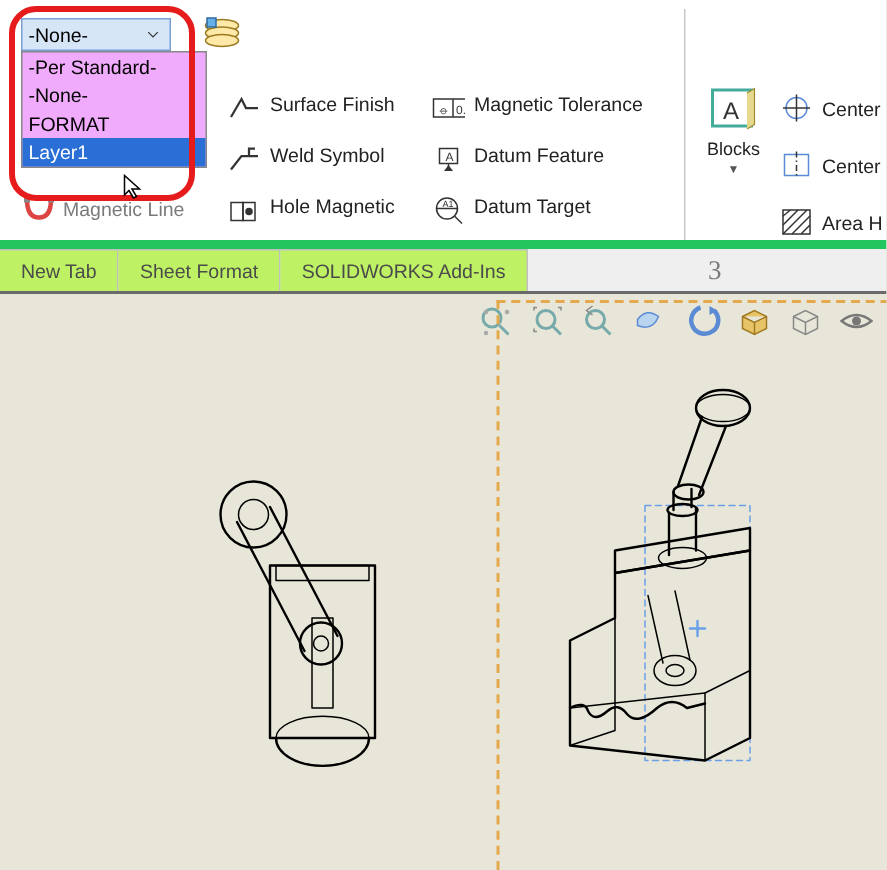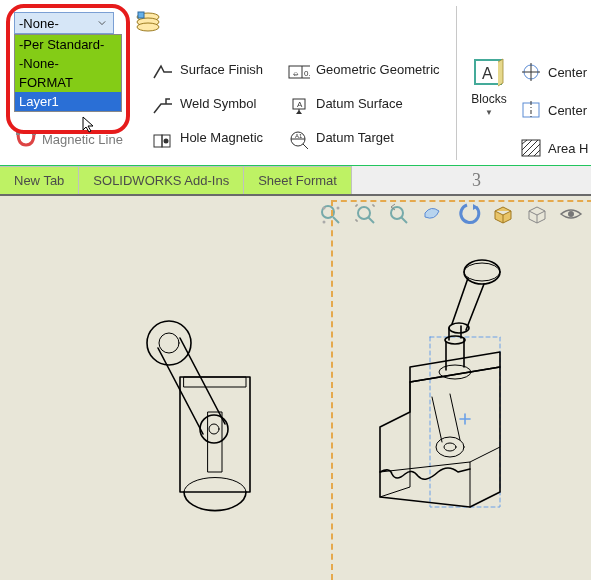--- a/index.html
+++ b/index.html
@@ -1,25 +1,25 @@
 <!DOCTYPE html>
 <html><head>
 <meta charset="utf-8">
 <style>
   * { box-sizing: border-box; margin: 0; padding: 0; font-family: "Segoe UI", Arial, sans-serif; }
   body { width: 591px; height: 580px; background: #e8e6d8; overflow: hidden; position: relative; }
 
-  .ribbon { background: #fff; border-bottom: 1px solid #22c55e; height: 166px; position: relative; }
+  .ribbon { background: #fff; border-bottom: 6px solid #22c55e; height: 166px; position: relative; }
 
   
   .layer-box { position: absolute; top: 12px; left: 14px; width: 100px; height: 22px; border: 1px solid #7a9fd4; background: #d6e6f7; display: flex; align-items: center; padding: 0 4px; }
   .layer-box .lbl { flex: 1; font-size: 13px; color: #000; }
   .layer-box .chev { width: 14px; height: 14px; display: flex; align-items: center; justify-content: center; }
   .layer-box .chev svg { width: 8px; height: 8px; }
-  .layer-list { position: absolute; top: 34px; left: 14px; width: 108px; background: #84cc16; border: 1px solid #888; z-index: 10; }
+  .layer-list { position: absolute; top: 34px; left: 14px; width: 124px; background: #f0abfc; border: 1px solid #888; z-index: 10; }
   .layer-list .li { font-size: 13px; padding: 2px 4px; cursor: default; }
   .layer-list .li.sel { background: #2a6fd6; color: #fff; }
 
   .redbox { position:absolute; top:4px; left:6px; width:124px; height:130px; border:4px solid #e61b1b; border-radius:18px; pointer-events:none; z-index:20; }
   .cursor { position:absolute; top:116px; left:82px; z-index:30; pointer-events:none; }
 
   
   .rib-icons-top { position:absolute; top:10px; left:134px; display:flex; gap:6px; }
 
   
@@ -135,32 +135,32 @@
   <div class="rib-col col3">
     <div class="rib-item">
       <span class="ico">
           <svg width="28" height="18">
             <rect x="1" y="3" width="26" height="12" fill="none" stroke="#333"></rect>
             <line x1="14" y1="3" x2="14" y2="15" stroke="#333"></line>
             <text x="4" y="13" font-size="9" fill="#333">⦵</text>
             <text x="16" y="13" font-size="8" fill="#333">0.3</text>
           </svg>
         </span>
-      <span class="txt">Geometric Geometric</span>
+      <span class="txt">Magnetic Tolerance</span>
     </div>
     <div class="rib-item">
       <span class="ico">
           <svg width="22" height="20">
             <rect x="5" y="3" width="12" height="10" fill="none" stroke="#333"></rect>
             <text x="9" y="11" font-size="8" fill="#333">A</text>
             <line x1="11" y1="13" x2="11" y2="18" stroke="#333"></line>
             <path d="M8 18 L14 18 L11 14 Z" fill="#333"></path>
           </svg>
         </span>
-      <span class="txt">Datum Surface</span>
+      <span class="txt">Datum Feature</span>
     </div>
     <div class="rib-item">
       <span class="ico">
           <svg width="22" height="20">
             <circle cx="10" cy="9" r="7" fill="none" stroke="#333"></circle>
             <line x1="3" y1="9" x2="17" y2="9" stroke="#333"></line>
             <text x="7" y="8" font-size="6" fill="#333">A1</text>
             <line x1="15" y1="14" x2="20" y2="19" stroke="#333"></line>
           </svg>
         </span>
@@ -222,22 +222,22 @@
           <rect x="18" y="2" width="4" height="4" fill="#888"></rect>
         </svg>
       </span>
     <span class="txt" style="color:#7a7a7a">Magnetic Line</span>
   </div>
 
 </div>
 
 <div class="tabstrip">
   <div class="tab">New Tab</div>
+  <div class="tab">Sheet Format</div>
   <div class="tab">SOLIDWORKS Add-Ins</div>
-  <div class="tab">Sheet Format</div>
 </div>
 
 <div class="zone-label">3</div>
 
 <div class="view-tb">
   <span><svg width="24" height="22">
         <circle cx="9" cy="9" r="6" fill="none" stroke="#7aa" stroke-width="2"></circle>
         <line x1="14" y1="14" x2="20" y2="20" stroke="#7aa" stroke-width="2"></line>
         <circle cx="5" cy="5" r="1.5" fill="#aaa"></circle>
         <circle cx="19" cy="5" r="1.5" fill="#aaa"></circle>

